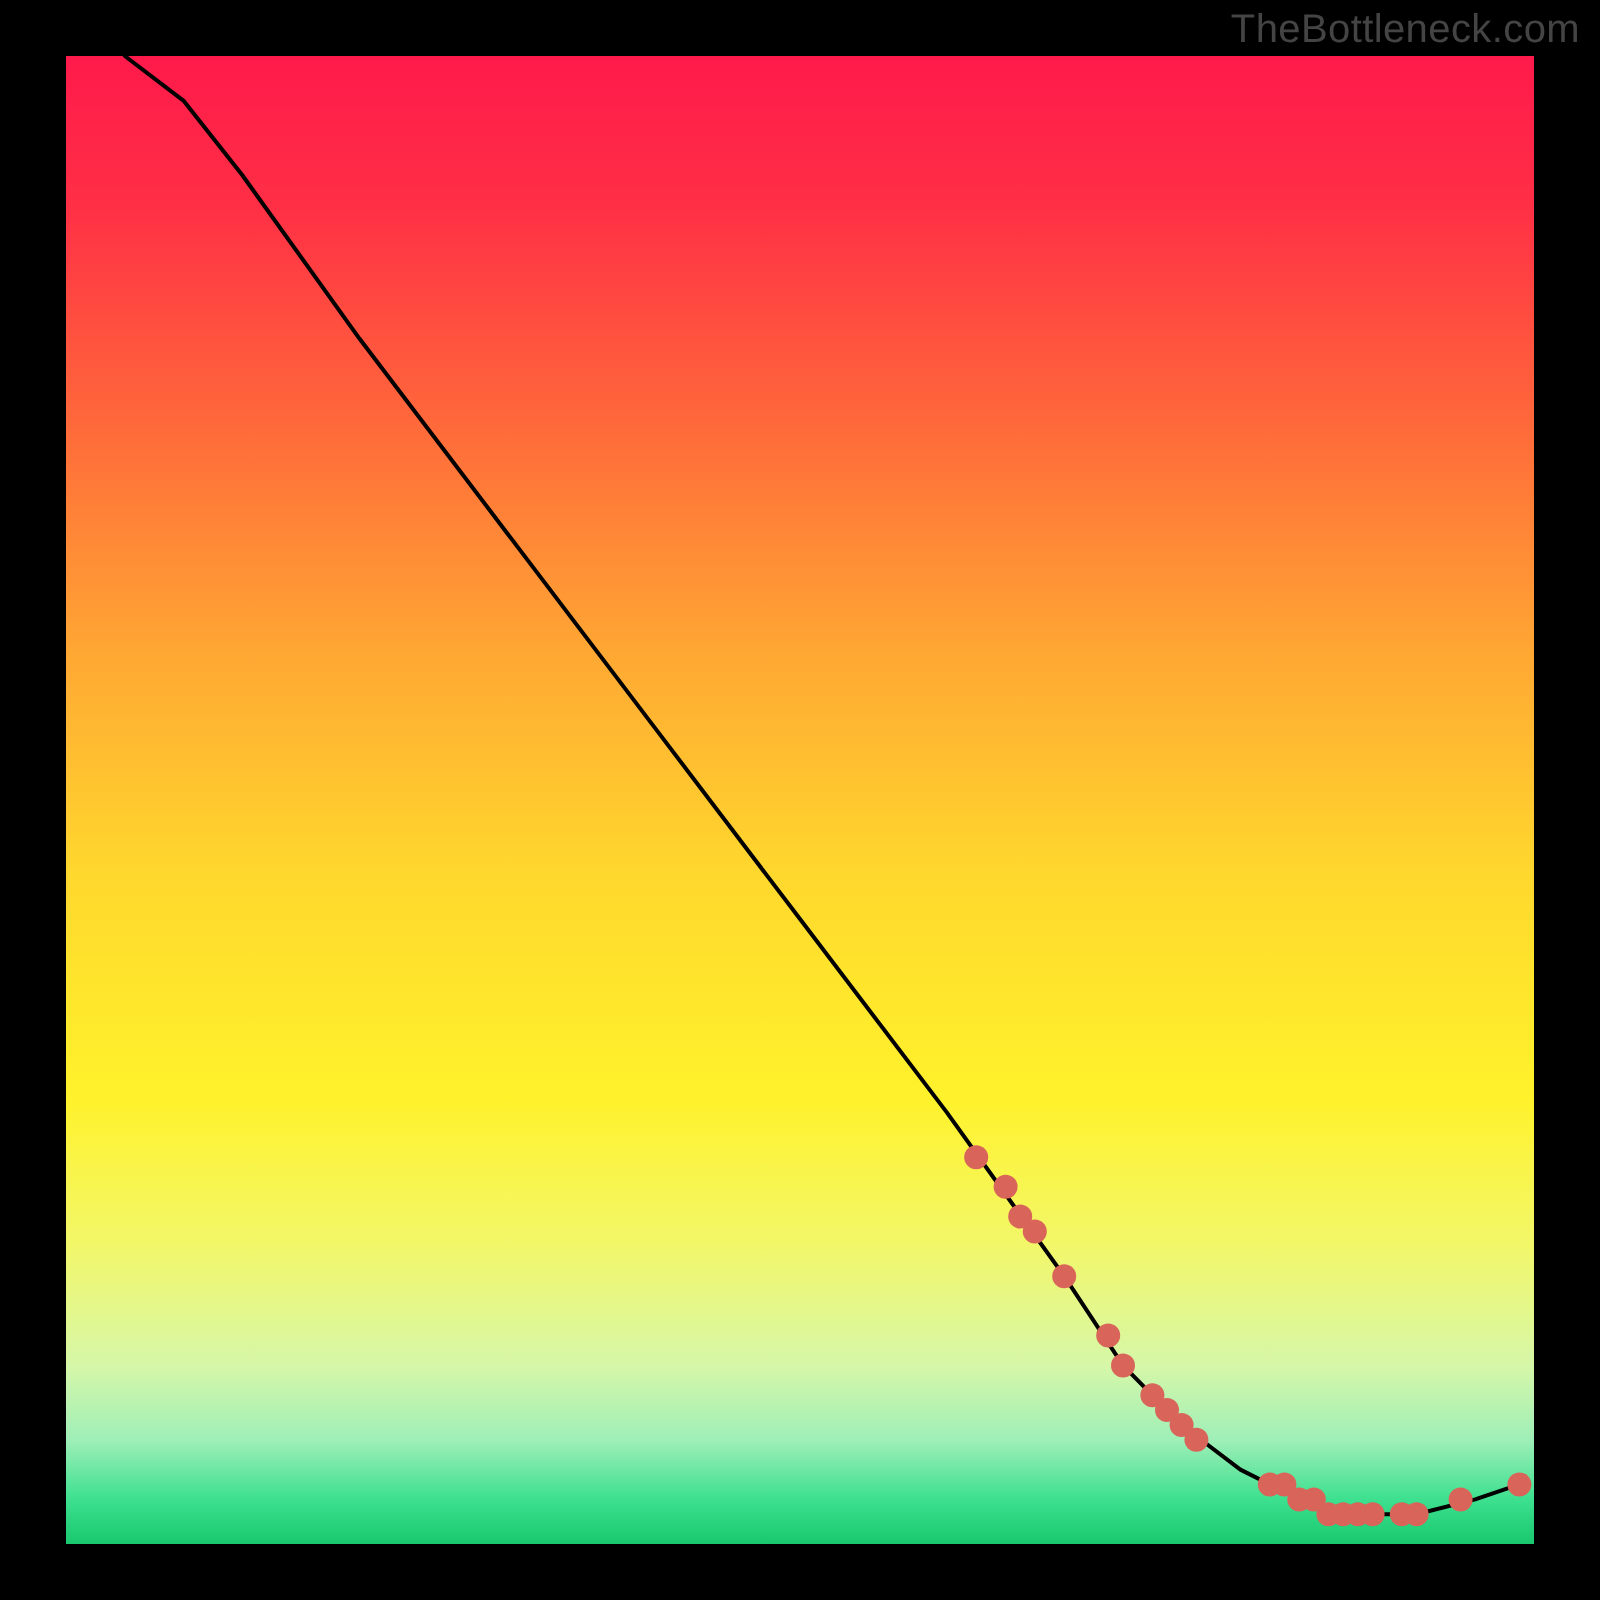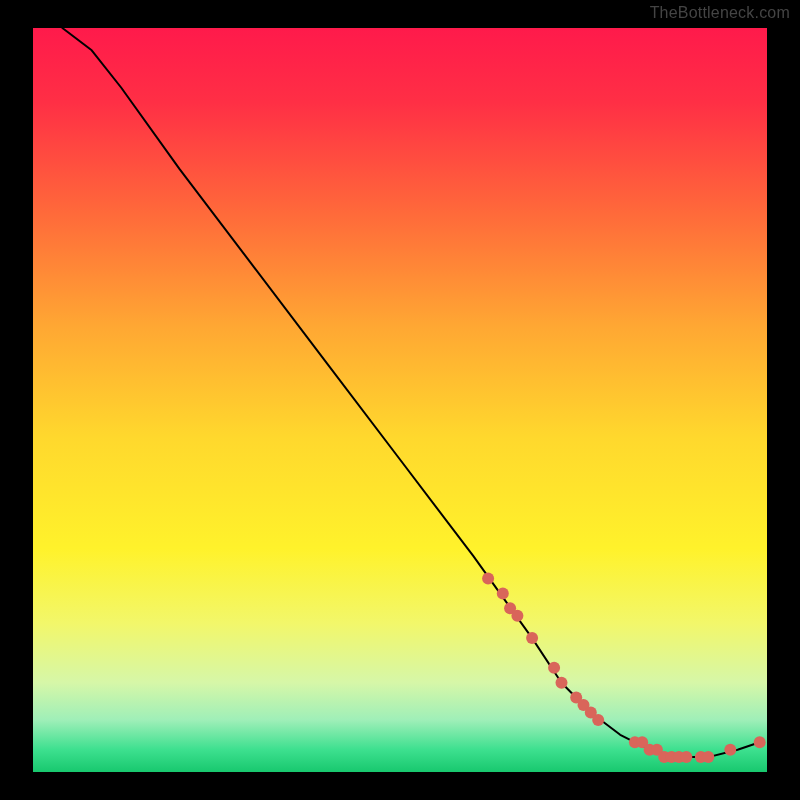--- a/index.html
+++ b/index.html
@@ -15,21 +15,21 @@
     position: relative;
     width: 800px;
     height: 800px;
     background: #000;
   }
   .watermark {
     position: absolute;
     top: 4px;
     right: 10px;
     color: #444;
-    font-size: 16px;
+    font-size: 20px;
     font-weight: 500;
     letter-spacing: 0.2px;
     user-select: none;
   }
   svg {
     position: absolute;
     top: 0;
     left: 0;
   }
 </style>

